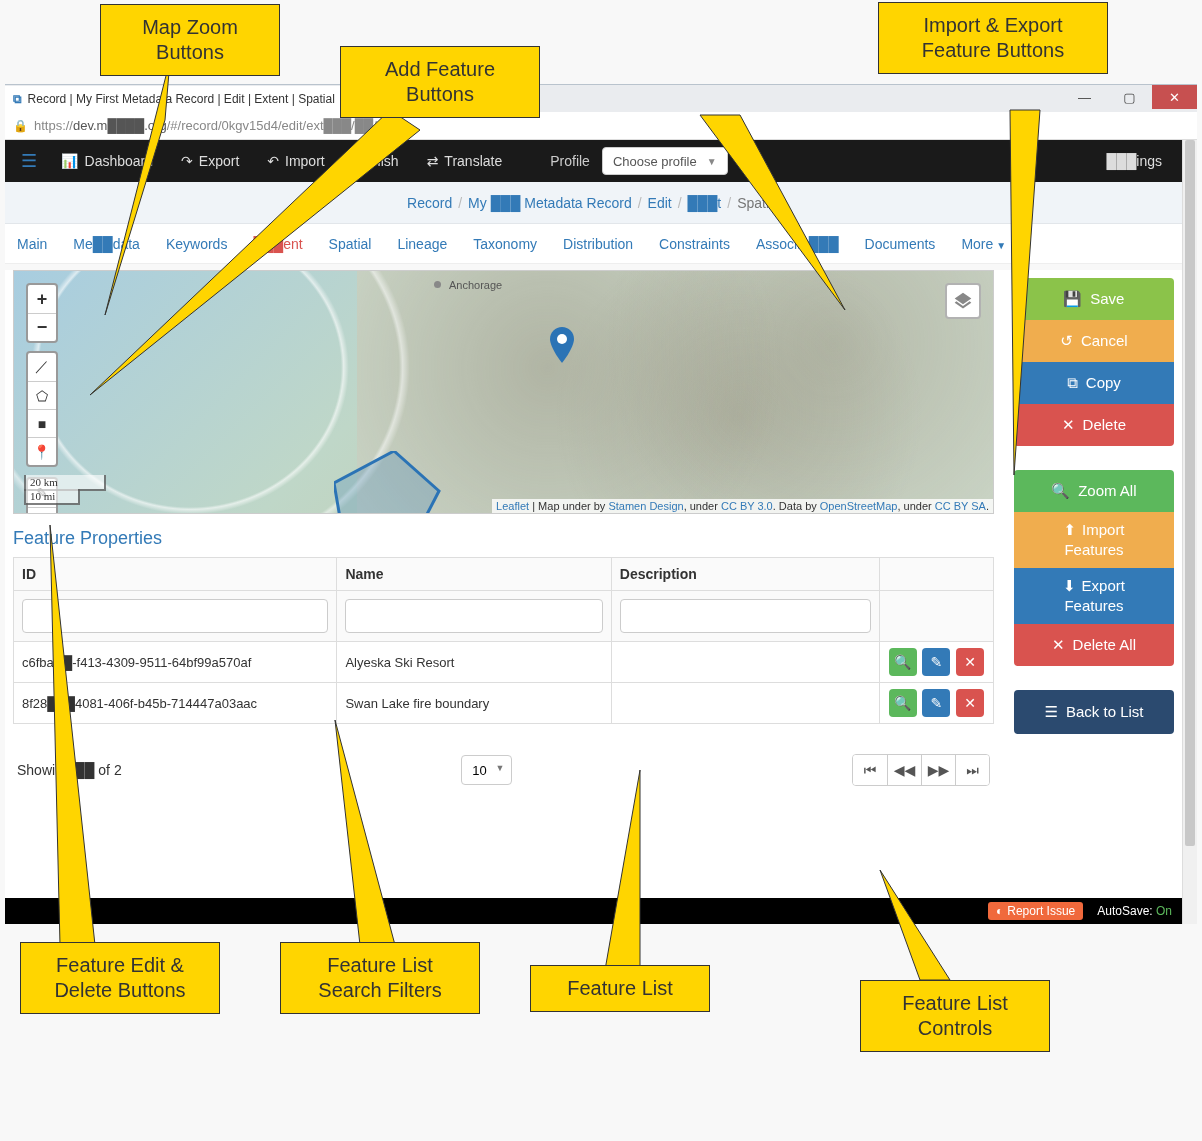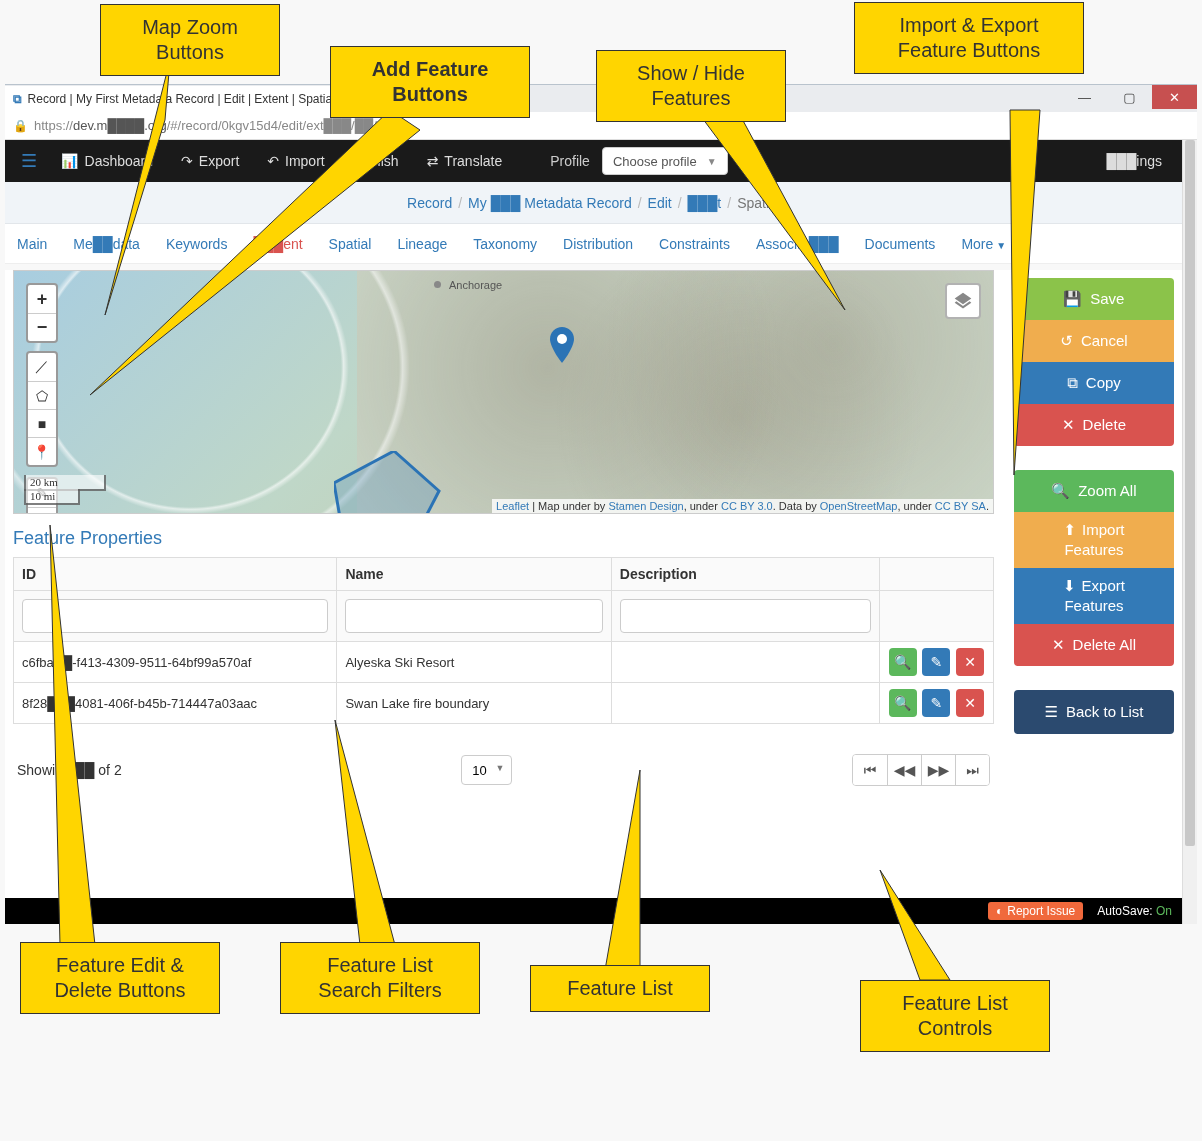--- a/index.html
+++ b/index.html
@@ -557,21 +557,20 @@
   <polygon points="95,945 50,525 60,945 95,945" fill="#ffd500" stroke="#333" stroke-width="1"></polygon>
 
   <polygon points="360,945 335,720 395,945 360,945" fill="#ffd500" stroke="#333" stroke-width="1"></polygon>
 
   <polygon points="605,970 640,770 640,970 605,970" fill="#ffd500" stroke="#333" stroke-width="1"></polygon>
 
   <polygon points="950,980 880,870 920,980 950,980" fill="#ffd500" stroke="#333" stroke-width="1"></polygon>
 </svg>
 
 <div class="callout" style="top:4px;left:100px;width:180px;">Map Zoom Buttons</div>
-<div class="callout" style="top:46px;left:330px;width:200px;font-weight:bold;">Add Feature Buttons</div>
-<div class="callout" style="top:50px;left:596px;width:190px;">Show / Hide Features</div>
-<div class="callout" style="top:2px;left:854px;width:230px;">Import &amp; Export Feature Buttons</div>
+<div class="callout" style="top:46px;left:340px;width:200px;">Add Feature Buttons</div>
+<div class="callout" style="top:2px;left:878px;width:230px;">Import &amp; Export Feature Buttons</div>
 <div class="callout" style="top:942px;left:20px;width:200px;">Feature Edit &amp; Delete Buttons</div>
 <div class="callout" style="top:942px;left:280px;width:200px;">Feature List Search Filters</div>
 <div class="callout" style="top:965px;left:530px;width:180px;">Feature List</div>
 <div class="callout" style="top:980px;left:860px;width:190px;">Feature List Controls</div>
 
 </div>
 
 </body></html>

